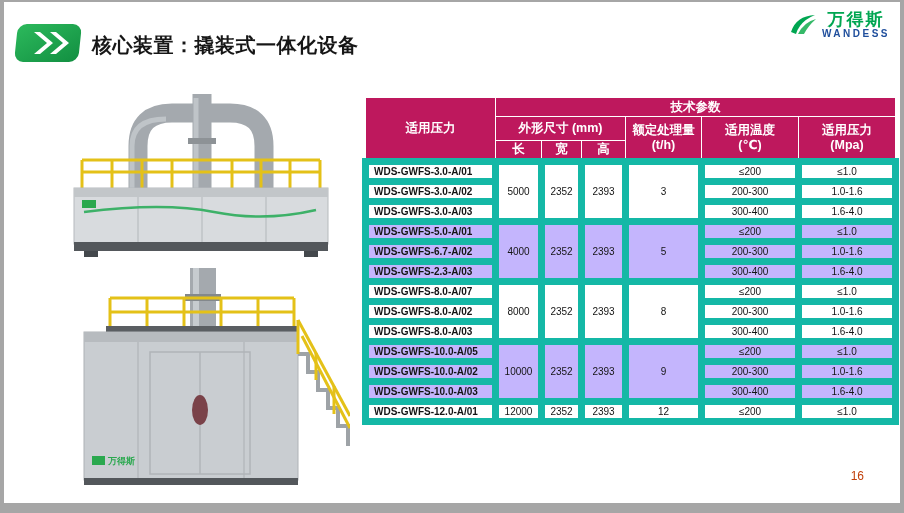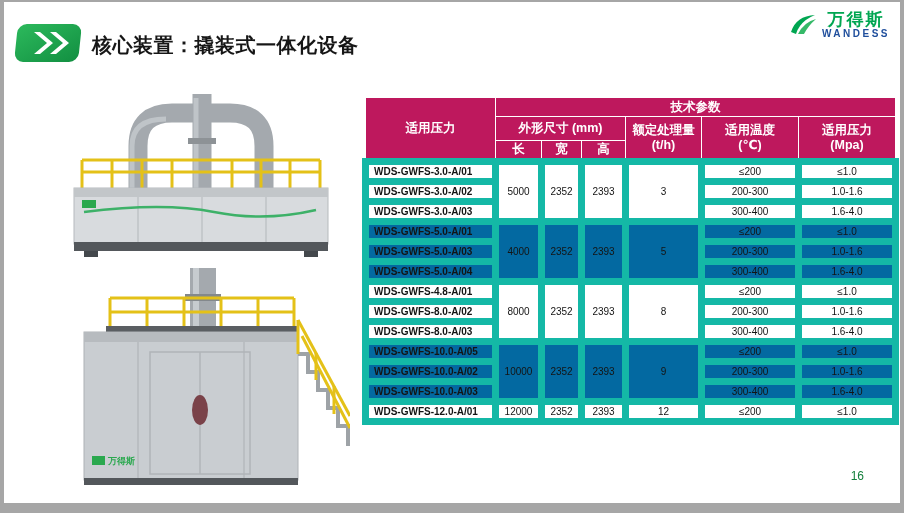--- a/index.html
+++ b/index.html
@@ -39,24 +39,24 @@
   }
   .spec-table tr.h1 th { height:19px; }
   .spec-table tr.h2 th { height:24px; }
   .spec-table tr.h3 th { height:19px; }
   .spec-table td {
     border:7px solid #14b8a6; font-size:10px; color:#141414;
     text-align:center; vertical-align:middle; height:20px; padding:0 2px;
     background:#ffffff;
   }
   .spec-table td.model { text-align:left; padding-left:5px; font-weight:bold; }
-  .spec-table tr.shaded td { background:#0369a1; }
+  .spec-table tr.shaded td { background:#c4b5fd; }
   .page-number {
     position:absolute; right:36px; bottom:20px;
-    color:#15803d; font-size:12px;
+    color:#c2410c; font-size:12px;
   }
 </style>
 </head>
 <body>
 
 <div class="slide">
 
   <svg class="badge" viewBox="0 0 72 42" aria-hidden="true">
     <defs>
       <linearGradient id="gg" x1="0" y1="0" x2="1" y2="1">
@@ -223,31 +223,31 @@
         <tr class="shaded">
           <td class="model">WDS-GWFS-5.0-A/01</td>
           <td rowspan="3">4000</td>
           <td rowspan="3">2352</td>
           <td rowspan="3">2393</td>
           <td rowspan="3">5</td>
           <td>≤200</td>
           <td>≤1.0</td>
         </tr>
         <tr class="shaded">
-          <td class="model">WDS-GWFS-5.0-A/03</td>
-          <td>200-300</td>
-          <td>1.0-1.6</td>
-        </tr>
-        <tr class="shaded">
-          <td class="model">WDS-GWFS-5.0-A/04</td>
-          <td>300-400</td>
-          <td>1.6-4.0</td>
-        </tr>
-        <tr>
-          <td class="model">WDS-GWFS-4.8-A/01</td>
+          <td class="model">WDS-GWFS-6.7-A/02</td>
+          <td>200-300</td>
+          <td>1.0-1.6</td>
+        </tr>
+        <tr class="shaded">
+          <td class="model">WDS-GWFS-2.3-A/03</td>
+          <td>300-400</td>
+          <td>1.6-4.0</td>
+        </tr>
+        <tr>
+          <td class="model">WDS-GWFS-8.0-A/07</td>
           <td rowspan="3">8000</td>
           <td rowspan="3">2352</td>
           <td rowspan="3">2393</td>
           <td rowspan="3">8</td>
           <td>≤200</td>
           <td>≤1.0</td>
         </tr>
         <tr>
           <td class="model">WDS-GWFS-8.0-A/02</td>
           <td>200-300</td>

